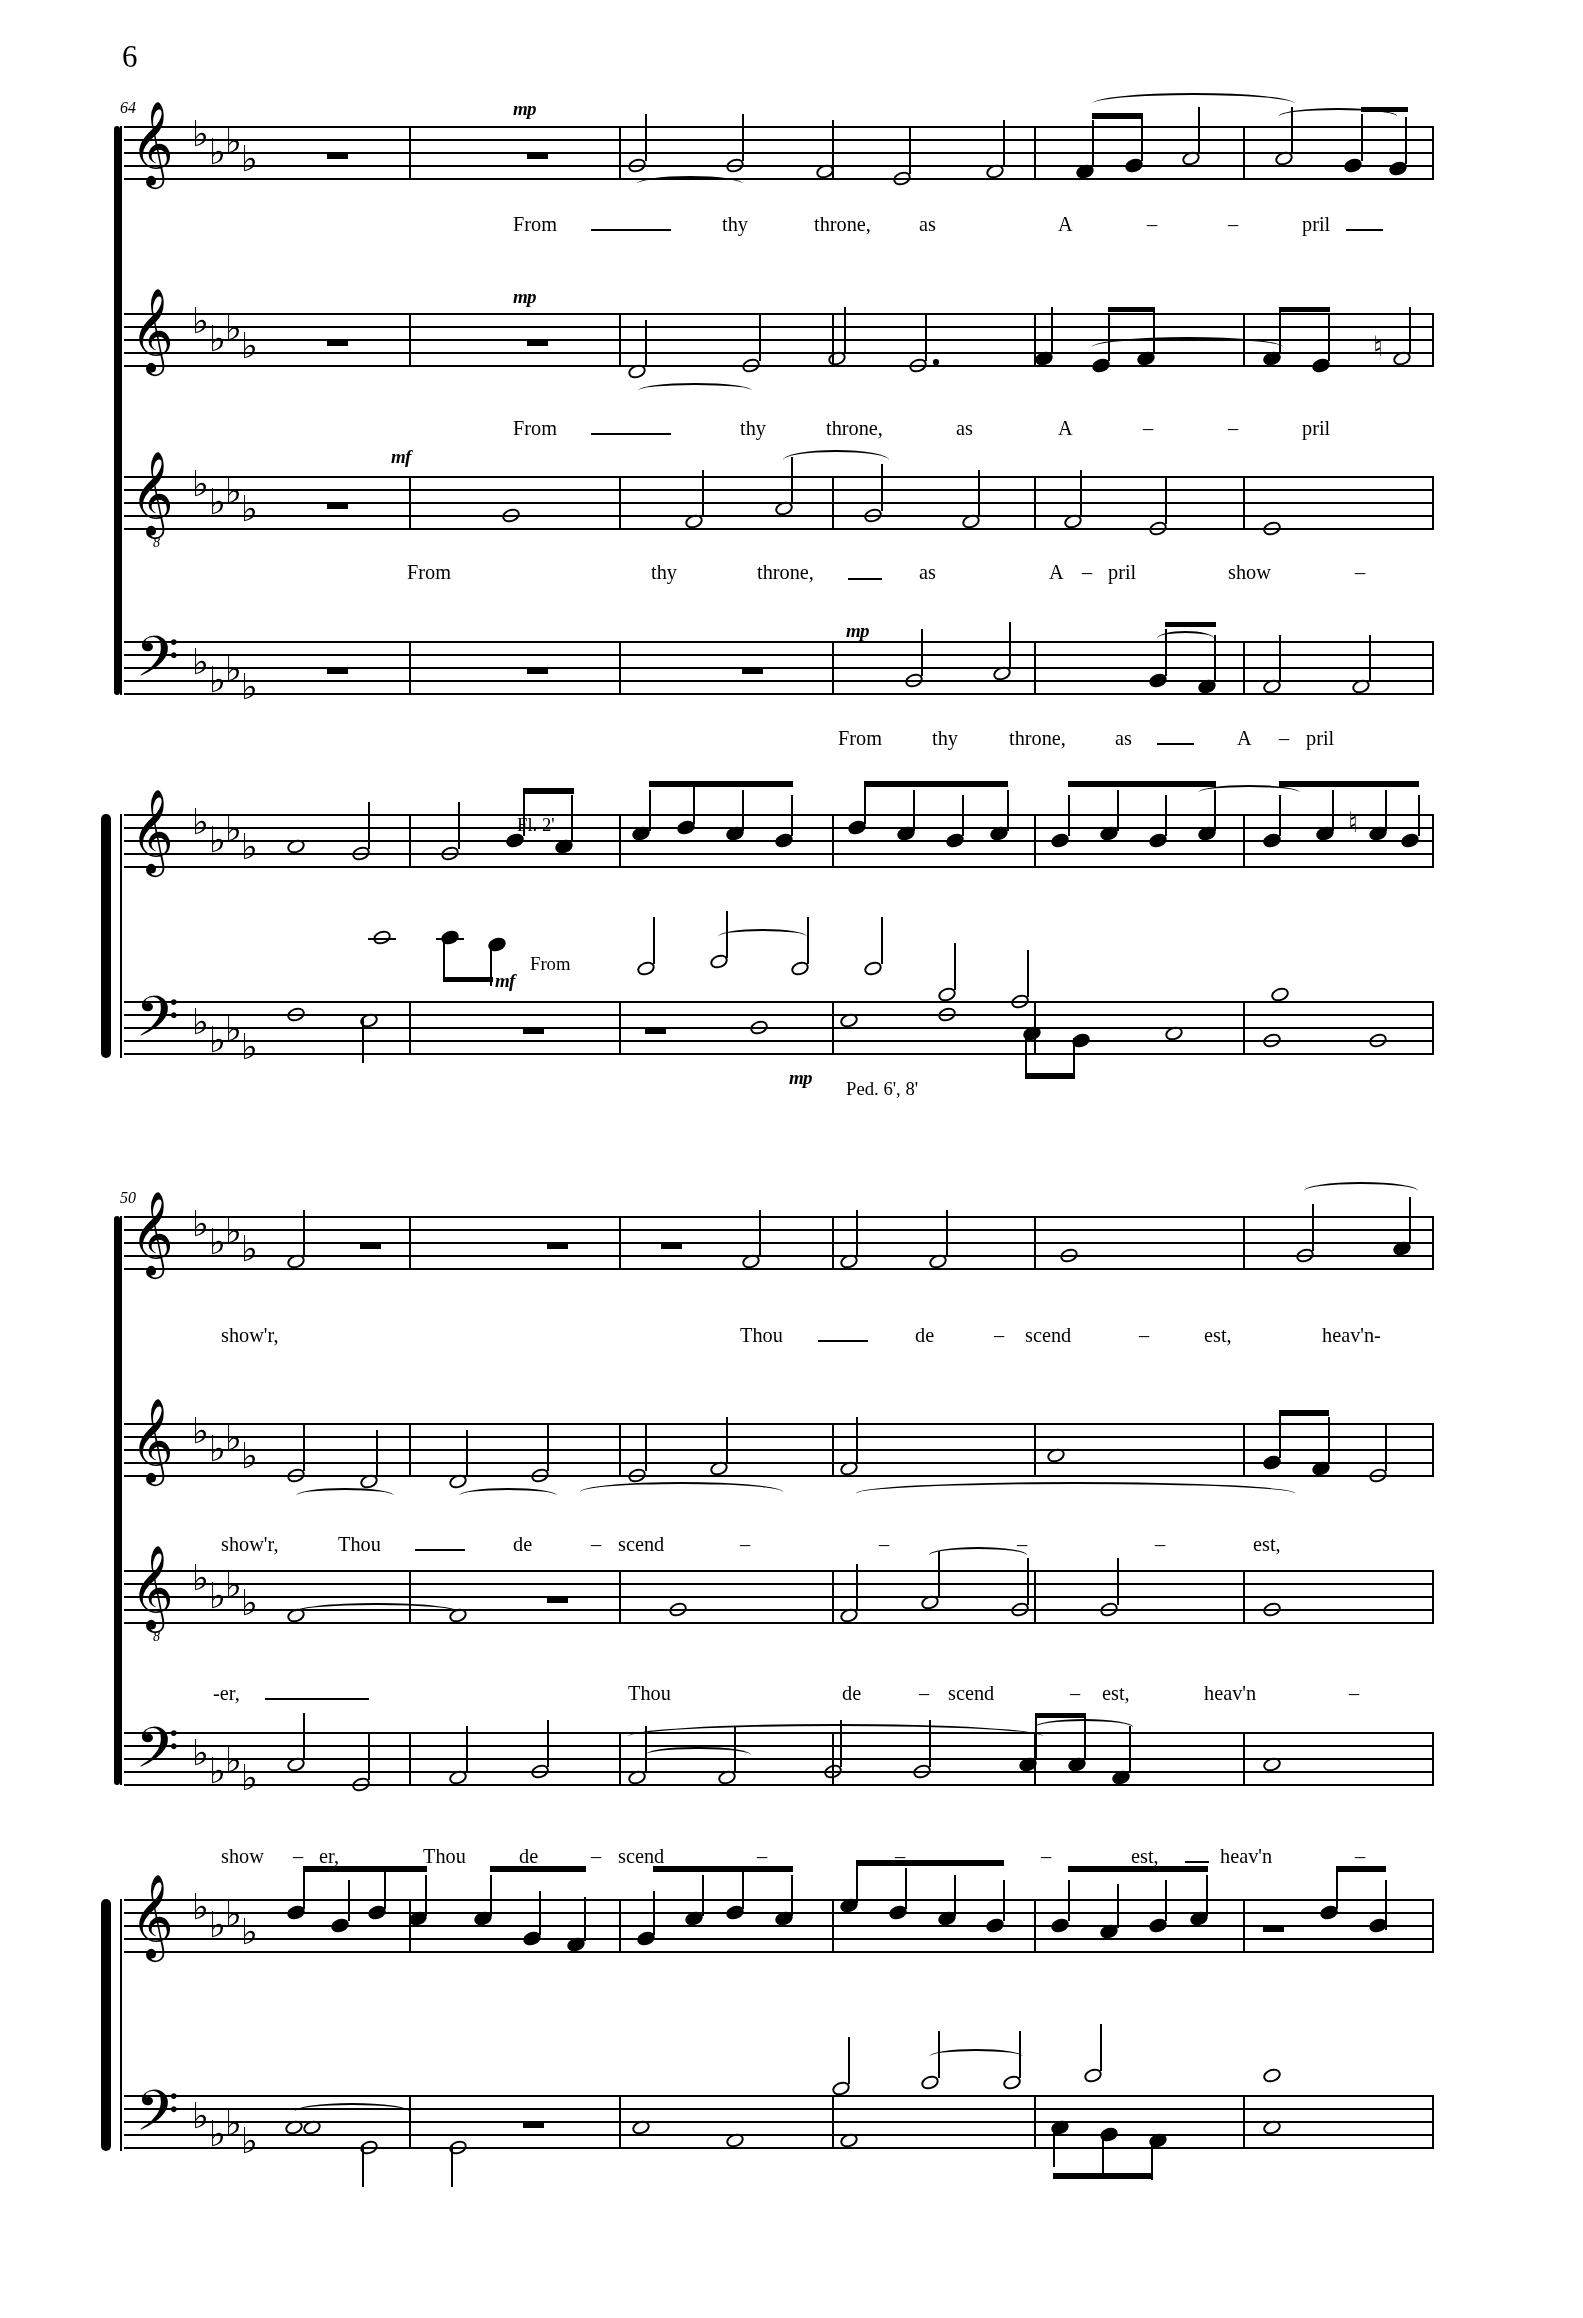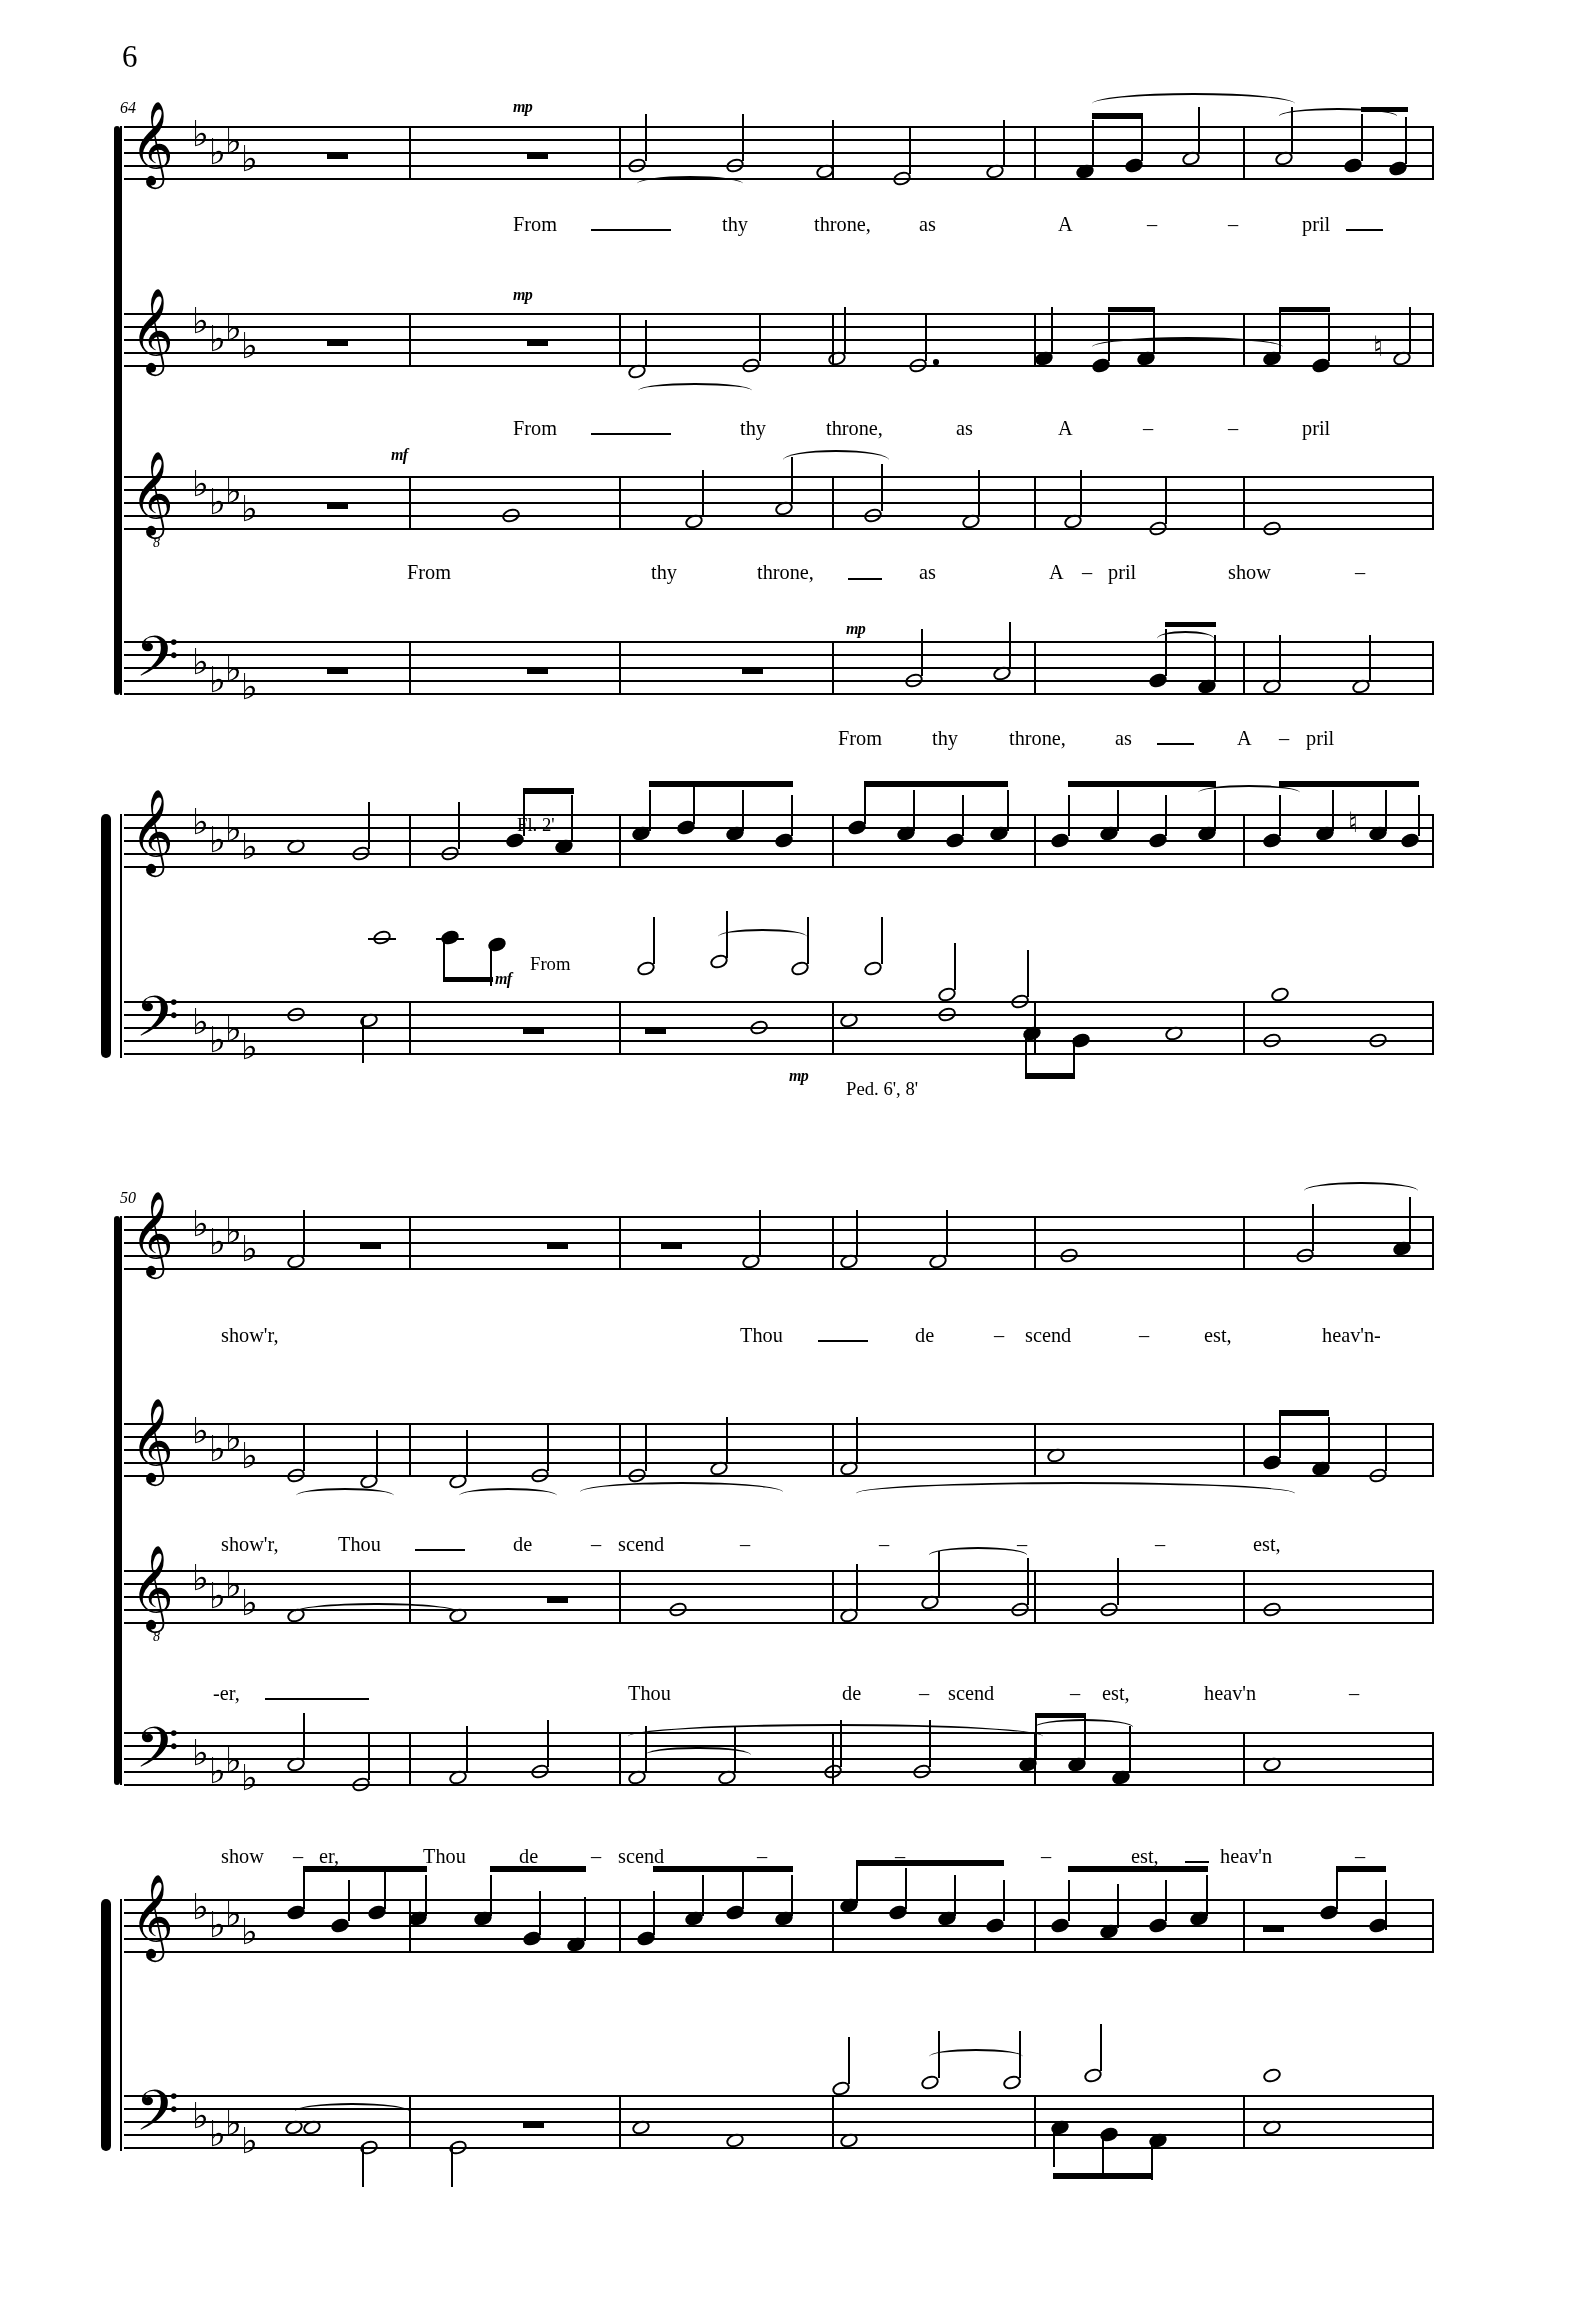--- a/index.html
+++ b/index.html
@@ -97,21 +97,21 @@
     position: absolute;
     font-size: 16px;
     font-style: italic;
     font-family: "Liberation Serif", serif;
   }
   .dyn {
     position: absolute;
     font-family: "Liberation Serif", serif;
     font-style: italic;
     font-weight: bold;
-    font-size: 16px;
+    font-size: 19px;
     letter-spacing: -0.8px;
   }
   .regmark {
     position: absolute;
     font-family: "Liberation Serif", serif;
     font-size: 18.7px;
   }
   .lyric {
     position: absolute;
     font-family: "Liberation Serif", serif;

